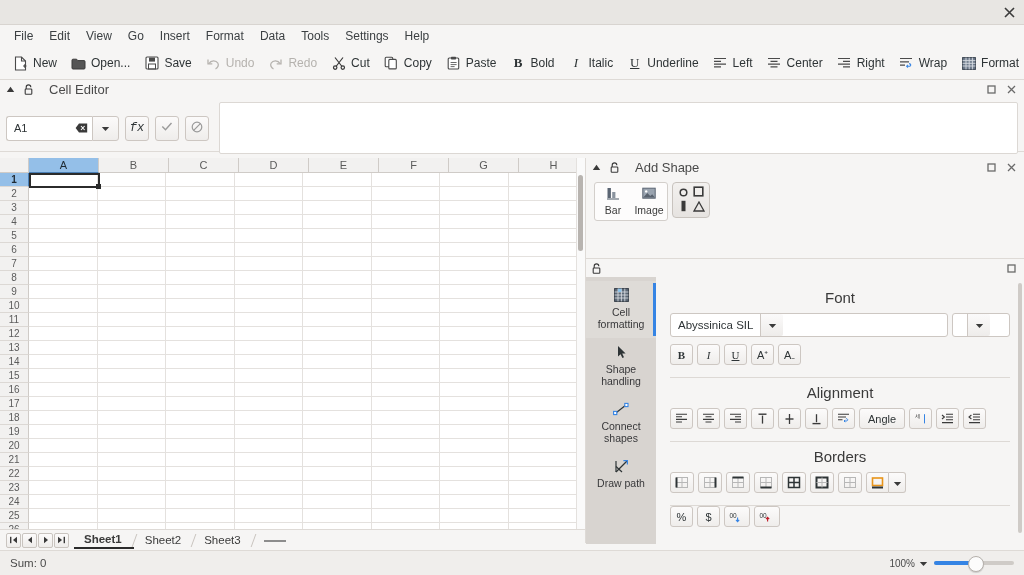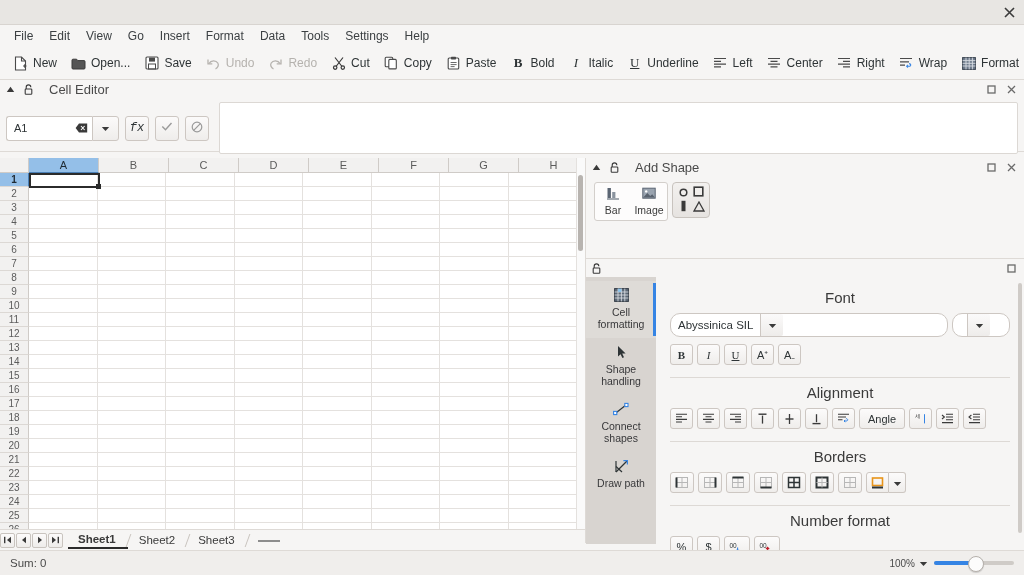--- a/index.html
+++ b/index.html
@@ -283,21 +283,21 @@
   
   .tabbar {
     position: absolute;
     left: 0; top: 529px;
     width: 585px; height: 21px;
     background: #f6f5f4;
     border-top: 1px solid #dedad6;
     display: flex;
     align-items: center;
     box-sizing: border-box;
-    padding-left: 0;
+    padding-left: 6px;
   }
   .tab-navs { display: flex; align-items: center; gap: 1px; padding-right: 5px; }
   .tab-nav {
     width: 13px; height: 13px;
     display: flex; align-items: center; justify-content: center;
     border: 1px solid #c9c4bf;
     background: linear-gradient(#fcfbfb,#eeecea);
     border-radius: 2px;
     cursor: pointer;
   }
@@ -447,21 +447,21 @@
   .fbtn.b { font-weight: bold; font-family: "Liberation Serif", serif; }
   .fbtn.i { font-style: italic; font-family: "Liberation Serif", serif; }
   .fbtn.u { text-decoration: underline; font-family: "Liberation Serif", serif; }
   .fbtn.wide { padding: 0 8px; }
   .font-row { display: flex; align-items: stretch; gap: 4px; margin-bottom: 7px; }
   .combo {
     display: flex;
     align-items: stretch;
     height: 24px;
     border: 1px solid #cdc7c2;
-    border-radius: 10px;
+    border-radius: 3px;
     background: #fff;
     box-sizing: border-box;
   }
   .combo .cval {
     display: flex; align-items: center;
     padding: 0 7px;
     font-size: 11.5px;
     color: #2e3436;
     white-space: nowrap;
     overflow: hidden;
@@ -1452,21 +1452,20 @@
               <span>
                 <svg width="9" height="6" viewBox="0 0 9 6">
                     <path d="M0.8 1 L4.5 5 L8.2 1 Z" fill="#3a3a3a"></path>
                   </svg>
               </span>
             </div>
           </div>
         </div>
         <div class="sec-rule"></div>
 
-        <div class="sec-title">Number format</div>
         <div class="row-ctrls">
           <div class="fbtn">%</div>
           <div class="fbtn">$</div>
           <div class="fbtn">
             <svg width="16" height="12" viewBox="0 0 16 12">
                 <text x="0.5" y="6.5" font-size="6.5" fill="#2e3436" font-family="Liberation Sans, sans-serif">00</text>
                 <path d="M8.6 6.5v4M7 8.9l1.6 1.8 1.6-1.8" fill="none" stroke="#3584e4" stroke-width="1.1"></path>
               </svg>
           </div>
           <div class="fbtn">

